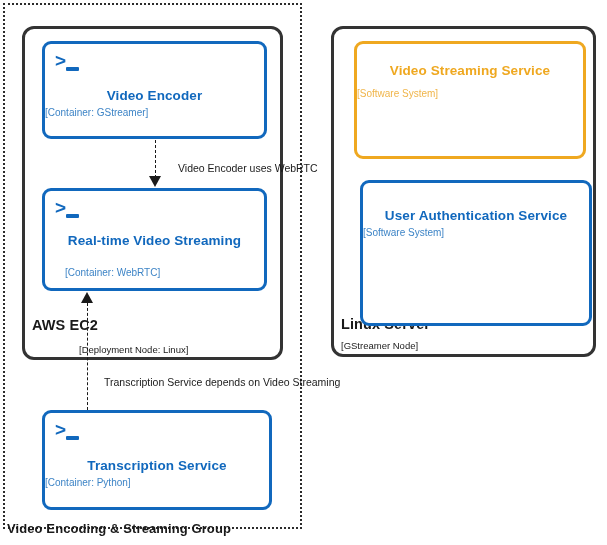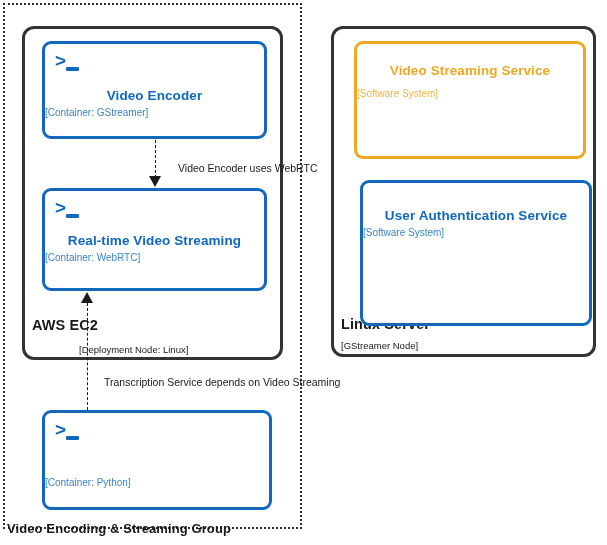--- a/index.html
+++ b/index.html
@@ -133,28 +133,29 @@
     <div class="elem-name" style="top:44px;">Video Encoder</div>
     <div class="elem-tech" style="top:63px;">[Container: GStreamer]</div>
   </div>
 
   <div class="elem" style="left:42px;top:188px;width:225px;height:103px;">
     <div class="term-icon">
       <div class="chev">&gt;</div>
       <div class="bar"></div>
     </div>
     <div class="elem-name" style="top:42px;">Real-time Video Streaming</div>
-    <div class="elem-tech" style="top:61px;">[Container: WebRTC]</div>
+    <div class="elem-tech" style="top:76px;margin-left:20px;">[Container: WebRTC]</div>
   </div>
 
   <div class="elem" style="left:42px;top:410px;width:230px;height:100px;">
     <div class="term-icon">
       <div class="chev">&gt;</div>
       <div class="bar"></div>
     </div>
+    <div class="elem-name" style="top:45px;">Transcription Service</div>
     <div class="elem-tech" style="top:64px;">[Container: Python]</div>
   </div>
 
   <div class="elem orange" style="left:354px;top:41px;width:232px;height:118px;">
     <div class="elem-name" style="top:19px;">Video Streaming Service</div>
     <div class="elem-tech" style="top:44px;">[Software System]</div>
   </div>
 
   <div class="elem" style="left:354px;top:180px;width:232px;height:146px;margin-left:6px;">
     <div class="elem-name" style="top:25px;">User Authentication Service</div>

